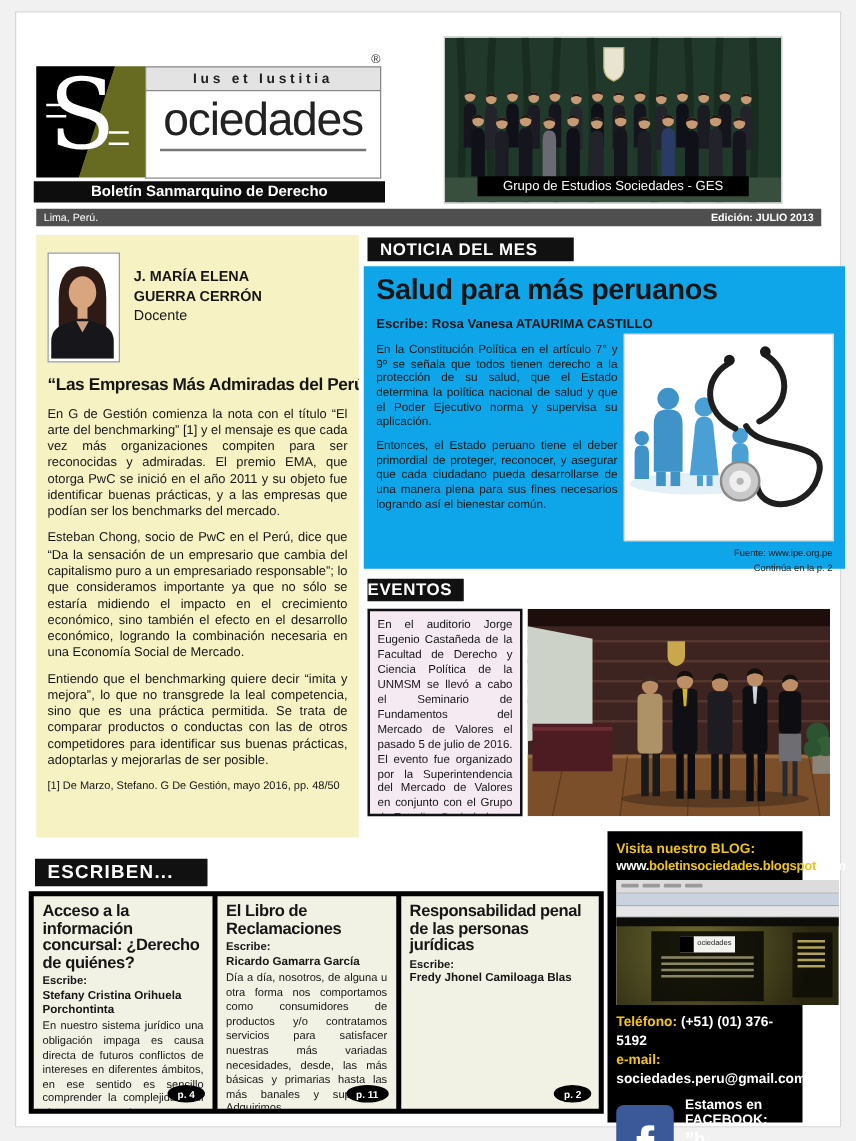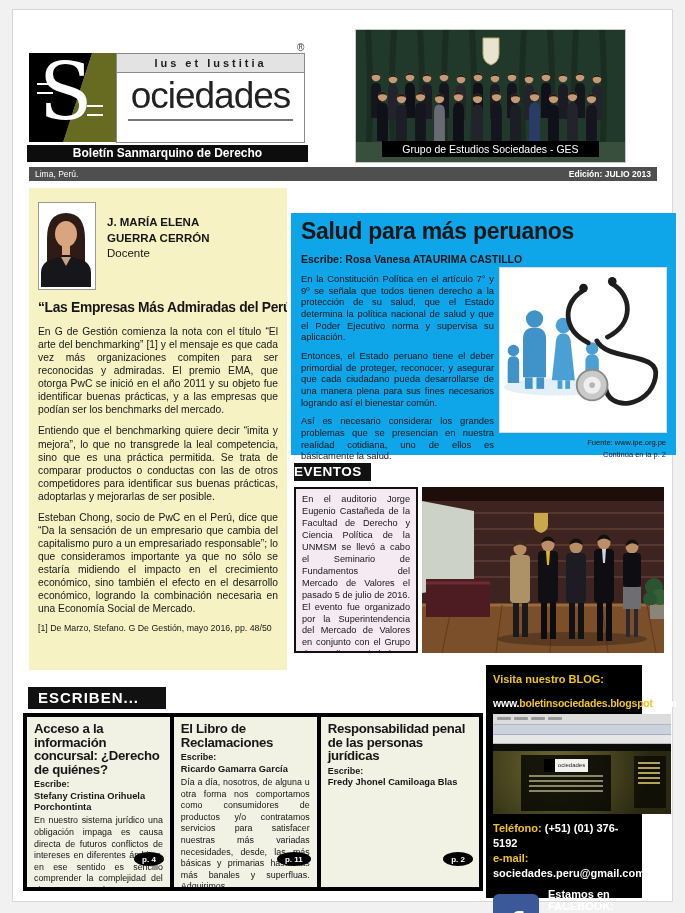--- a/index.html
+++ b/index.html
@@ -61,21 +61,21 @@
   
   .events-label{left:281px;top:453px;width:77px;height:18px;font-size:13.5px;line-height:18px;}
   .events-text{left:281px;top:477px;width:124px;height:166px;background:#f5e9f2;border:2px solid #111;
      box-sizing:border-box;padding:5px 6px;font-size:9.2px;text-align:justify;line-height:1.3;overflow:hidden;}
   .events-photo{left:409px;top:477px;width:242px;height:166px;overflow:hidden;}
 
   
   .blog-box{left:473px;top:655px;width:156px;height:233px;background:#000;color:#fff;
      padding:8px 7px;box-sizing:border-box;}
   .visit-label{color:#f0c419;font-weight:bold;font-size:11px;}
-  .blog-url{font-weight:bold;font-size:10.5px;margin-top:12px;letter-spacing:-0.2px;}
+  .blog-url{font-weight:bold;font-size:10.5px;margin-top:2px;letter-spacing:-0.2px;}
   .blog-url .y{color:#f0c419;} .blog-url .w{color:#fff;}
   .shot{margin-top:5px;width:178px;height:100px;background:#d4d4d4;overflow:hidden;}
   .shot .b1{height:11px;background:#dcdcdc;border-bottom:1px solid #b5b5b5;display:flex;gap:3px;padding:3px 4px 0;box-sizing:border-box;}
   .shot .b1 i{width:14px;height:3px;background:#9a9a9a;border-radius:1px;}
   .shot .b2{height:9px;background:#c9d2de;border-bottom:1px solid #aab;}
   .shot .b3{height:8px;background:#e6e6e6;border-bottom:1px solid #bbb;}
   .shot .pagebody{height:72px;background:radial-gradient(circle at 35% 30%,#6e6a33,#2a2810 75%);position:relative;}
   .shot .topnav{height:7px;background:#0c0c08;}
   .shot .col{position:absolute;left:28px;top:11px;width:90px;height:56px;background:rgba(8,8,4,.85);}
   .shot .minilogo{width:44px;height:13px;background:#f2f2ee;margin:4px auto 3px;display:flex;}
@@ -98,21 +98,21 @@
   .escriben-label{left:15px;top:677px;width:138px;height:22px;font-size:15px;line-height:22px;
      padding-left:10px;letter-spacing:1px;}
   .escriben-row{left:10px;top:703px;width:460px;height:178px;background:#000;display:flex;
      gap:4px;padding:4px;box-sizing:border-box;}
   .art-box{background:#f1f1e4;flex:1;position:relative;padding:5px 7px;box-sizing:border-box;overflow:hidden;}
   .art-box.wide{flex:1.12;}
   .art-title{font-size:13.2px;font-weight:bold;line-height:1.03;letter-spacing:-0.3px;margin-bottom:3px;}
   .art-escribe{font-size:9px;font-weight:bold;line-height:1.3;}
   .art-author{font-size:9.3px;font-weight:bold;margin-bottom:2px;line-height:1.2;}
   .art-excerpt{font-size:8.9px;text-align:justify;line-height:1.3;}
-  .art-page{position:absolute;right:6px;bottom:21px;background:#000;color:#fff;font-size:8px;
+  .art-page{position:absolute;right:6px;bottom:5px;background:#000;color:#fff;font-size:8px;
      font-weight:bold;padding:2.5px 8px;border-radius:50%;}
 </style>
 </head>
 <body>
 
 <div class="page">
 
   <div class="abs logo-square">
     <span class="logo-s">S</span>
     <span class="strike a"></span>
@@ -203,33 +203,33 @@
       </div>
       <div class="author-names">
         <div class="nm">J. MARÍA ELENA</div>
         <div class="nm">GUERRA CERRÓN</div>
         <div>Docente</div>
       </div>
     </div>
     <div class="feat-title">“Las Empresas Más Admiradas del Perú” –EMA</div>
     <div class="feat-body">
       <p>En G de Gestión comienza la nota con el título “El arte del benchmarking” [1] y el mensaje es que cada vez más organizaciones compiten para ser reconocidas y admiradas. El premio EMA, que otorga PwC se inició en el año 2011 y su objeto fue identificar buenas prácticas, y a las empresas que podían ser los benchmarks del mercado.</p>
+      <p>Esteban Chong, socio de PwC en el Perú, dice que “Da la sensación de un empresario que cambia del capitalismo puro a un empresariado responsable”; lo que consideramos importante ya que no sólo se estaría midiendo el impacto en el crecimiento económico, sino también el efecto en el desarrollo económico, logrando la combinación necesaria en una Economía Social de Mercado.</p>
       <p>Entiendo que el benchmarking quiere decir “imita y mejora”, lo que no transgrede la leal competencia, sino que es una práctica permitida. Se trata de comparar productos o conductas con las de otros competidores para identificar sus buenas prácticas, adoptarlas y mejorarlas de ser posible.</p>
-      <p>Esteban Chong, socio de PwC en el Perú, dice que “Da la sensación de un empresario que cambia del capitalismo puro a un empresariado responsable”; lo que consideramos importante ya que no sólo se estaría midiendo el impacto en el crecimiento económico, sino también el efecto en el desarrollo económico, logrando la combinación necesaria en una Economía Social de Mercado.</p>
     </div>
     <div class="footnote">[1] De Marzo, Stefano. G De Gestión, mayo 2016,  pp. 48/50</div>
   </div>
 
+  <div class="abs sec-label news-label">NOTICIA DEL MES</div>
   <div class="abs news-panel">
     <div class="abs news-title">Salud para más peruanos</div>
     <div class="abs news-byline">Escribe: Rosa Vanesa ATAURIMA CASTILLO</div>
     <div class="abs news-body">
       <p>En la Constitución Política en el artículo 7° y 9º se señala que todos tienen derecho a la protección de su salud, que el Estado determina la política nacional de salud y que el Poder Ejecutivo norma y supervisa su aplicación.</p>
       <p>Entonces, el Estado peruano tiene el deber primordial de proteger, reconocer, y asegurar que cada ciudadano pueda desarrollarse de una manera plena para sus fines necesarios logrando así el bienestar común.</p>
-      <p>Así es necesario considerar los grandes problemas que se presencian en nuestra realidad cotidiana, uno de ellos es básicamente la salud.</p>
     </div>
     <div class="abs news-image">
       <svg width="166" height="164" viewBox="0 0 173 167">
         <rect width="173" height="167" fill="#ffffff"></rect>
         <ellipse cx="58" cy="122" rx="54" ry="9" fill="#e4f0f7"></ellipse>
         <g fill="#3f93c8">
           <circle cx="36" cy="51" r="9"></circle>
           <path d="M24,112 V72 Q24,60 36,60 Q48,60 48,72 V112 Z"></path>
           <rect x="26" y="112" width="8" height="12"></rect>
             <rect x="38" y="112" width="8" height="12"></rect>

